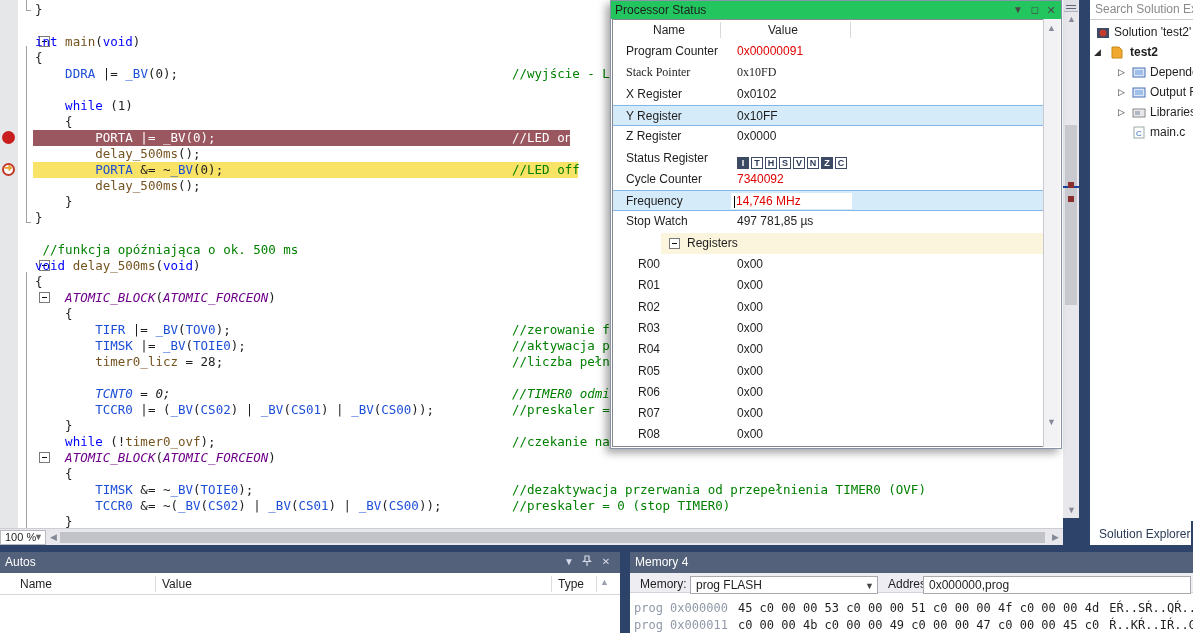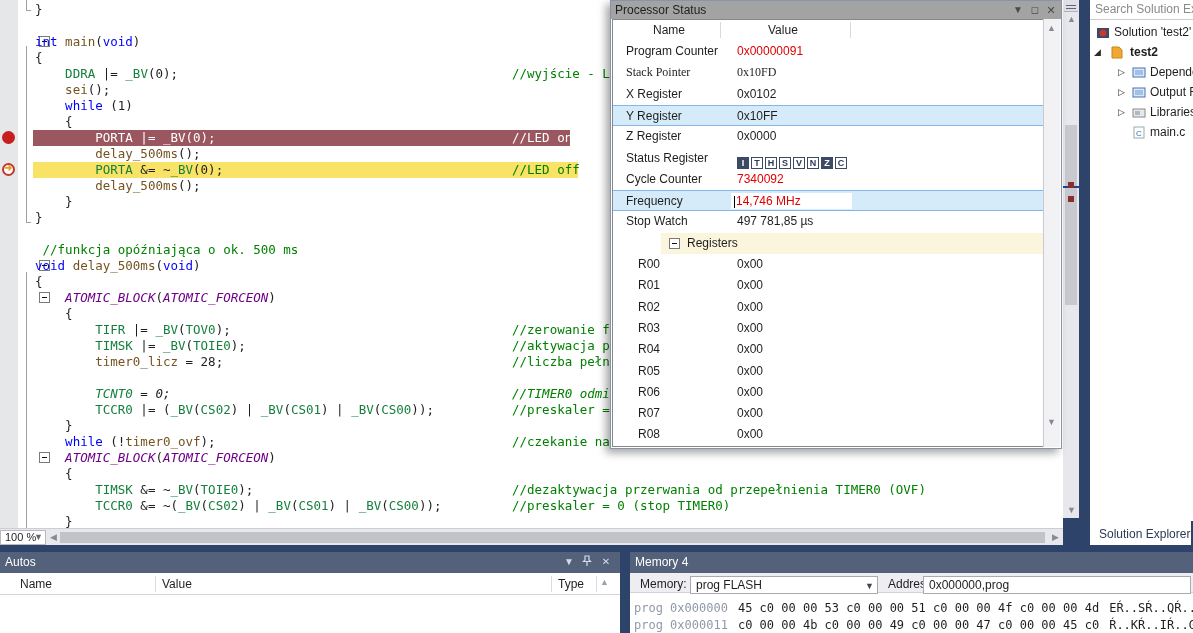--- a/index.html
+++ b/index.html
@@ -13,21 +13,21 @@
   .oline{position:absolute;background:#a0a0a0;width:1px;}
   .ocorner{position:absolute;background:#a0a0a0;height:1px;width:5px;}
   .foldbox{position:absolute;left:21px;width:11px;height:11px;border:1px solid #7a7a7a;background:#fff;box-sizing:border-box;}
   .foldbox i{position:absolute;left:2px;top:4px;width:5px;height:1px;background:#111;}
   #code-lines{left:0;top:0;width:1063px;height:528px;overflow:hidden;}
   .line{position:absolute;left:35px;right:0;height:16px;line-height:16px;white-space:pre;
         font-family:"DejaVu Sans Mono","Liberation Mono",monospace;font-size:12.5px;}
   .linebg{position:absolute;left:33px;height:16px;}
   .bgbp{background:#9a5760;}
   .bgcur{background:#f8e366;}
-  .k{color:#0000ff}.m{color:#15803d}.i{color:#6f008a;font-style:italic}
+  .k{color:#0000ff}.m{color:#1d4ed8}.i{color:#6f008a;font-style:italic}
   .f{color:#74531f}.p{color:#1e1e1e}.c{color:#008000}
   .line.bp span{color:#ffffff;}
   .cmt{position:absolute;left:477px;top:0;}
   .mark{position:absolute;left:2px;width:13px;height:13px;border-radius:50%;}
   .mark-bp{background:#c81e1e;}
   .mark-cur{background:#fff;border:2px solid #c0392b;box-sizing:border-box;}
   .mark-cur:after{content:"➜";position:absolute;left:0px;top:-3px;font-size:10px;color:#e8a02c;font-weight:bold;}
   
   #hscroll{left:0;top:528px;width:1063px;height:17px;background:#e8e8ec;border-top:1px solid #cdcdd4;box-sizing:border-box;}
   #zoombox{position:absolute;left:0;top:1px;width:46px;height:15px;background:#fff;border:1px solid #b9b9c0;box-sizing:border-box;font-size:11px;padding-left:4px;}
@@ -37,21 +37,21 @@
   
   #vscroll{left:1063px;top:0;width:16px;height:518px;background:#e8e8ec;}
   #vsplit{position:absolute;left:1px;top:0;width:14px;height:11px;background:#dfe0e6;border-bottom:1px solid #aeb0bc;}
   #vsplit i{position:absolute;left:2px;top:5px;width:10px;height:2px;border-top:1px solid #60657a;border-bottom:1px solid #60657a;}
   #vthumb{position:absolute;left:2px;top:125px;width:12px;height:180px;background:#c8c9ce;}
   .vmark-line{position:absolute;left:0;top:186px;width:16px;height:2px;background:#1b45a0;}
   .vmark-sq{position:absolute;left:5px;width:6px;height:6px;background:#8b2e2e;}
   
   #pswin{left:610px;top:0;width:452px;height:449px;background:#fff;border:1px solid #8a94a8;
          box-sizing:border-box;box-shadow:-4px 4px 8px rgba(0,0,0,.35);z-index:30;}
-  #pstitle{position:absolute;left:0;top:0;right:0;height:18px;background:#a3a3a3;line-height:18px;padding-left:4px;color:#1e1e1e;}
+  #pstitle{position:absolute;left:0;top:0;right:0;height:18px;background:#22c55e;line-height:18px;padding-left:4px;color:#1e1e1e;}
   .psbtn{position:absolute;top:2px;width:14px;height:14px;text-align:center;line-height:14px;color:#4a4a4a;font-size:10px;}
   #psgrid{position:absolute;left:1px;top:18px;right:17px;bottom:1px;border:1px solid #828790;box-sizing:border-box;background:#fff;overflow:hidden;}
   .ps-colhead{position:absolute;top:0;height:20px;line-height:20px;color:#1e1e1e;}
   .ps-colsep{position:absolute;top:2px;height:16px;width:1px;background:#d9d9d9;}
   .ps-row{position:absolute;left:0;right:0;height:21px;line-height:21px;}
   .ps-row.sel{background:#d6ebf9;border-top:1px solid #84b6e8;border-bottom:1px solid #84b6e8;box-sizing:border-box;}
   .ps-name{position:absolute;left:13px;top:0;}
   .ps-val{position:absolute;left:124px;top:0;}
   .red{color:#e00000;}
   .ps-group{background:#faf5dc;}
@@ -125,21 +125,20 @@
         <div class="foldbox" style="top: 452px;">
           <i></i>
         </div>
       </div>
     <div id="code-lines" class="abs">
         <div class="line" style="top: 2px;"><span class="p">}</span></div>
         <div class="line" style="top: 18px;"></div>
         <div class="line" style="top: 34px;"><span class="k">int </span><span class="f">main</span><span class="p">(</span><span class="k">void</span><span class="p">)</span></div>
         <div class="line" style="top: 50px;"><span class="p">{</span></div>
         <div class="line" style="top: 66px;"><span class="m">    DDRA</span><span class="p"> |= </span><span class="m">_BV</span><span class="p">(0);</span><span class="cmt c">//wyjście - LED</span></div>
-        <div class="line" style="top: 82px;"><span class="f">    sei</span><span class="p">();</span></div>
         <div class="line" style="top: 98px;"><span class="k">    while</span><span class="p"> (1)</span></div>
         <div class="line" style="top: 114px;"><span class="p">    {</span></div>
         <div class="linebg bgbp" style="top: 130px; width: 537px;"></div>
         <div class="line bp" style="top: 130px;"><span class="m">        PORTA</span><span class="p"> |= </span><span class="m">_BV</span><span class="p">(0);</span><span class="cmt p">//LED on</span></div>
         <div class="line" style="top: 146px;"><span class="f">        delay_500ms</span><span class="p">();</span></div>
         <div class="linebg bgcur" style="top: 162px; width: 545px;"></div>
         <div class="line" style="top: 162px;"><span class="m">        PORTA</span><span class="p"> &amp;= ~</span><span class="m">_BV</span><span class="p">(0);</span><span class="cmt c">//LED off</span></div>
         <div class="line" style="top: 178px;"><span class="f">        delay_500ms</span><span class="p">();</span></div>
         <div class="line" style="top: 194px;"><span class="p">    }</span></div>
         <div class="line" style="top: 210px;"><span class="p">}</span></div>

